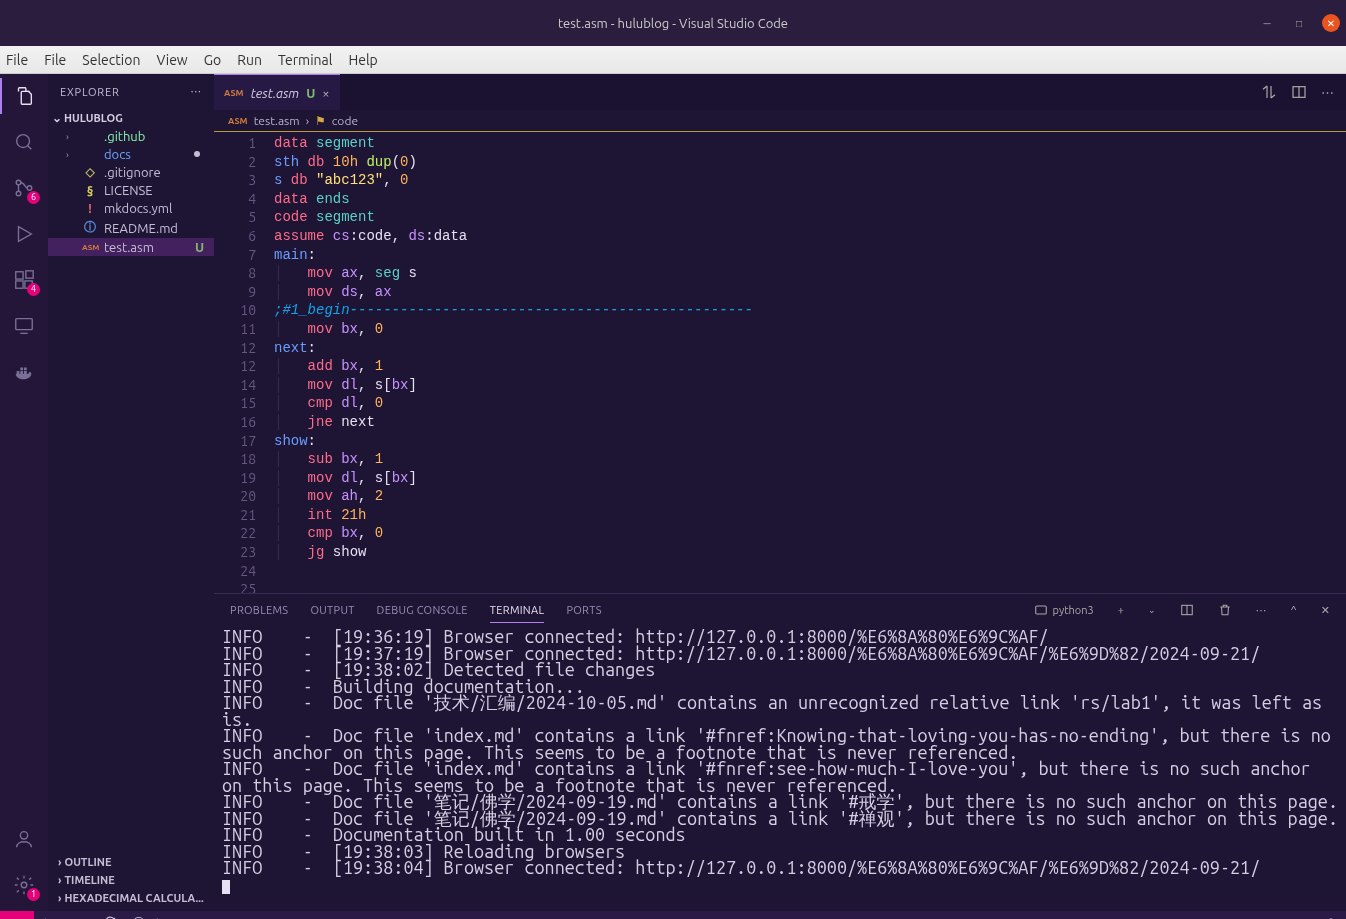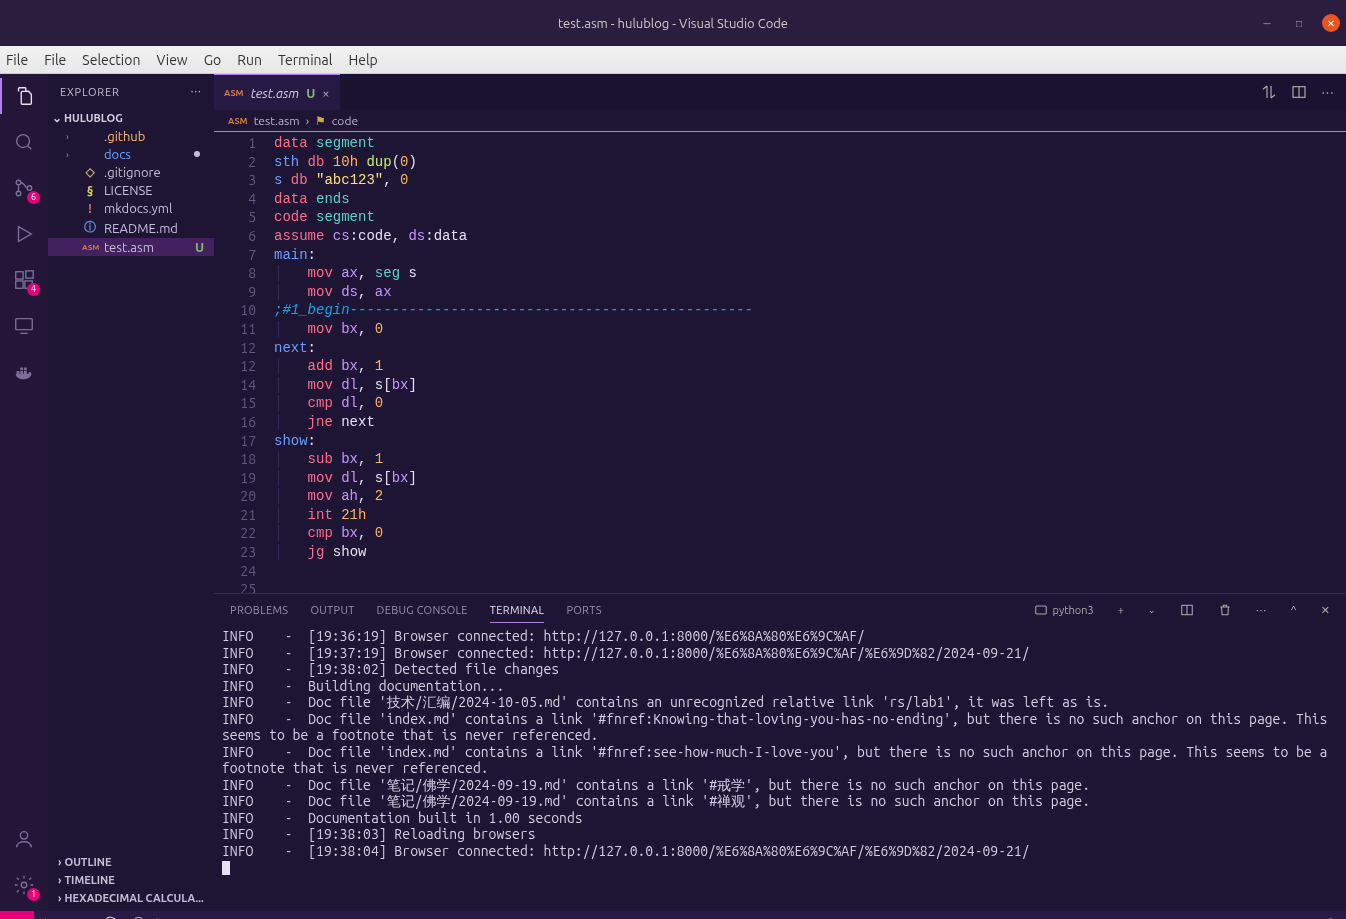--- a/index.html
+++ b/index.html
@@ -42,21 +42,21 @@
 .editor { flex:1; display:flex; font-family: "Ubuntu Mono", Consolas, monospace; font-size:14px; overflow:hidden; line-height: 18.6px; }
 .gutter { width:60px; text-align:right; color:#645880; padding:2px 18px 0 0; }
 .code { flex:1; padding:2px 0 0 0; white-space:pre; color:#d4cee2;font-family:Liberation Mono, monospace; }
 .t-red{color:#ff6b8a;} .t-orange{color:#ffb45c;} .t-yellow{color:#bef264;margin-top:28px;} .t-cyan{color:#5ad1c8;} .t-blue{color:#6a9dff;} .t-purple{color:#c692ff;} .t-white{color:#e6e0f2;} .t-comment{color:#0ea5e9; font-style:italic;} .t-str{color:#ffe07a;}
 .guide{color:#3a2b55;}
 .panel { height: 318px; border-top:1px solid #3a2b55; display:flex; flex-direction:column; }
 .panel-tabs { height: 32px; display:flex; align-items:center; padding:0 16px; gap:22px; font-size:11px; color:#9a8fb5; }
 .panel-tabs .pt { padding:6px 0; letter-spacing: 0.3px;}
 .panel-tabs .pt.active { color:#e6e0f2; border-bottom:1px solid #b080f0; }
 .panel-tabs .right { margin-left:auto; display:flex; align-items:center; gap:24px; color:#aaa; }
-.terminal { flex:1; font-family: "Ubuntu Mono", Consolas, monospace; font-size: 14px; line-height: 16.5px; padding: 2px 8px 4px 8px; white-space: pre-wrap; color:#d4cee2; overflow:hidden; }
+.terminal { flex:1; font-family: "Ubuntu Mono", Consolas, monospace; font-size: 18px; line-height: 16.5px; padding: 2px 8px 4px 8px; white-space: pre-wrap; color:#d4cee2; overflow:hidden; }
 .term-cursor { display:inline-block; width:8px; height:14px; background:#e6e0f2; vertical-align:text-bottom; }
 .statusbar { height:24px; background:#2b1a45; display:flex; align-items:center; font-size:12px; color:#d4cee2; }
 .statusbar .remote { background:#e6007a; height:100%; width:34px; display:flex; align-items:center; justify-content:center; color:#fff; }
 .statusbar .sitem { padding:0 8px; display:flex; align-items:center; gap:0; }
 .statusbar .right { margin-left:auto; display:flex; }
 svg { display:block; }
 </style>
 </head>
 <body>
 
@@ -154,21 +154,21 @@
       <span>⋯</span>
     </div>
     <div class="sb-title">
       <span style="font-size:12px;">⌄</span>
       <span>HULUBLOG</span>
     </div>
     <div class="tree" id="tree">
         <div class="tree-item">
           <span class="chev">›</span>
           <span class="ico" style="color:#c4bdd4;font-size:12px;font-weight:bold;"></span>
-          <span style="color:#fdba74">.github</span>
+          <span style="color:#86efac">.github</span>
         </div>
         <div class="tree-item">
           <span class="chev">›</span>
           <span class="ico" style="color:#c4bdd4;font-size:12px;font-weight:bold;"></span>
           <span style="color:#6aa5ff">docs</span>
           <span class="dot"></span>
         </div>
         <div class="tree-item">
           <span class="chev"></span>
           <span class="ico" style="color:#c0b86a;font-size:12px;font-weight:bold;">◇</span>

